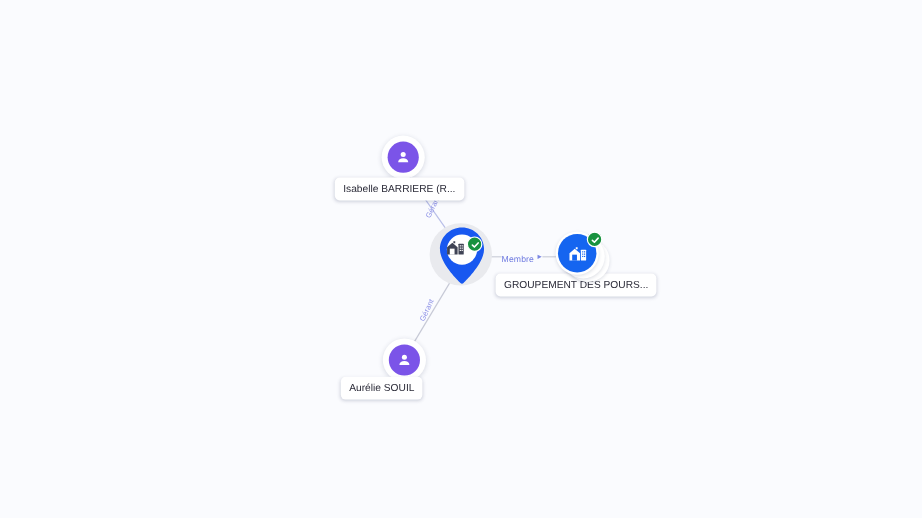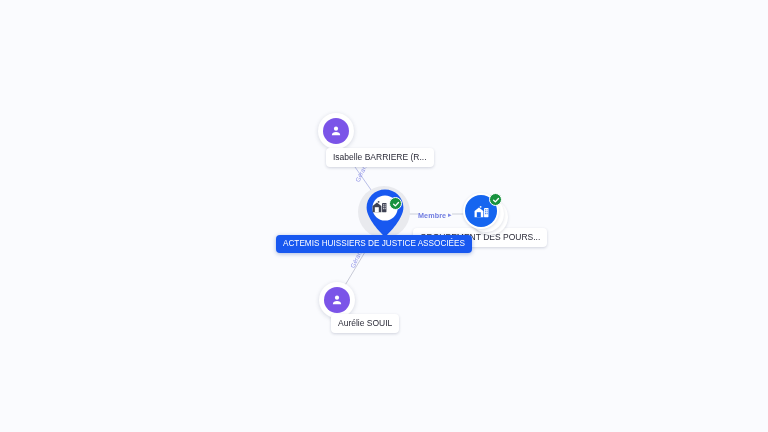--- a/index.html
+++ b/index.html
@@ -176,41 +176,41 @@
   }
   .edge-arrow {
     position: absolute;
     color: #7b86e3;
     font-size: 7px;
     line-height: 1;
   }
 
   
   .z-node { z-index: 20; }
-  .z-label { z-index: 25; margin-left: 47px; }
+  .z-label { z-index: 25; }
 </style>
 </head>
 <body>
 
 <div id="graph-canvas">
 
   <svg class="edge-layer" viewBox="0 0 768 432">
 
     <line x1="341" y1="147" x2="376" y2="197" stroke="#b9bfe8" stroke-width="1"></line>
 
     <line x1="341" y1="292" x2="377" y2="232" stroke="#c7c9d6" stroke-width="1"></line>
 
     <line x1="404" y1="214" x2="418" y2="214" stroke="#ccd0da" stroke-width="1"></line>
 
     <line x1="452" y1="214" x2="470" y2="214" stroke="#ccd0da" stroke-width="1"></line>
   </svg>
 
   <div class="edge-label rot-up" style="left:357px; top:178px;">Gérant</div>
 
-  <div class="edge-label" style="left:418px; top:211px;font-weight:bold;">Membre</div>
+  <div class="edge-label" style="left:418px; top:211px;">Membre</div>
 
   <div class="edge-arrow" style="left:448px; top:211px;">▸</div>
 
   <div class="edge-label rot-down" style="left:352px; top:264px;">Gérant</div>
 
   <div class="node z-node" style="left:318px; top:113px;">
     <div class="person-node">
       <div class="person-disc">
         <svg width="14" height="14" viewBox="0 0 24 24" fill="#ffffff">
           <circle cx="12" cy="8" r="3.6"></circle>
@@ -242,21 +242,20 @@
         <rect x="19.3" y="14.4" width="1.4" height="1.4" fill="#ffffff"></rect>
         <rect x="5.4" y="13" width="5.6" height="7" fill="#ffffff"></rect>
       </svg>
     </div>
     <div class="verified-badge" style="left:31px; top:11px;">
       <svg width="8" height="8" viewBox="0 0 24 24" fill="none" stroke="#ffffff" stroke-width="4" stroke-linecap="round" stroke-linejoin="round">
         <path d="M5 12.8 10 17.6 19.4 7.4"></path>
       </svg>
     </div>
   </div>
-  <div class="node-label selected" style="left:276px; top:235px;">ACTEMIS HUISSIERS DE JUSTICE ASSOCIÉES</div>
 
   <div class="node z-node" style="left:462px; top:192px;">
     <div class="company-stack">
       <div class="stack-card c3"></div>
       <div class="stack-card c2"></div>
       <div class="stack-card c1"></div>
       <div class="company-disc">
         <svg width="17" height="17" viewBox="0 0 24 24" fill="#ffffff">
           <path d="M2.2 11.4 8.4 6.2l6.2 5.2V20H2.2z"></path>
           <path d="M9.6 6.6h2.2V4.4h-2.2z"></path>

